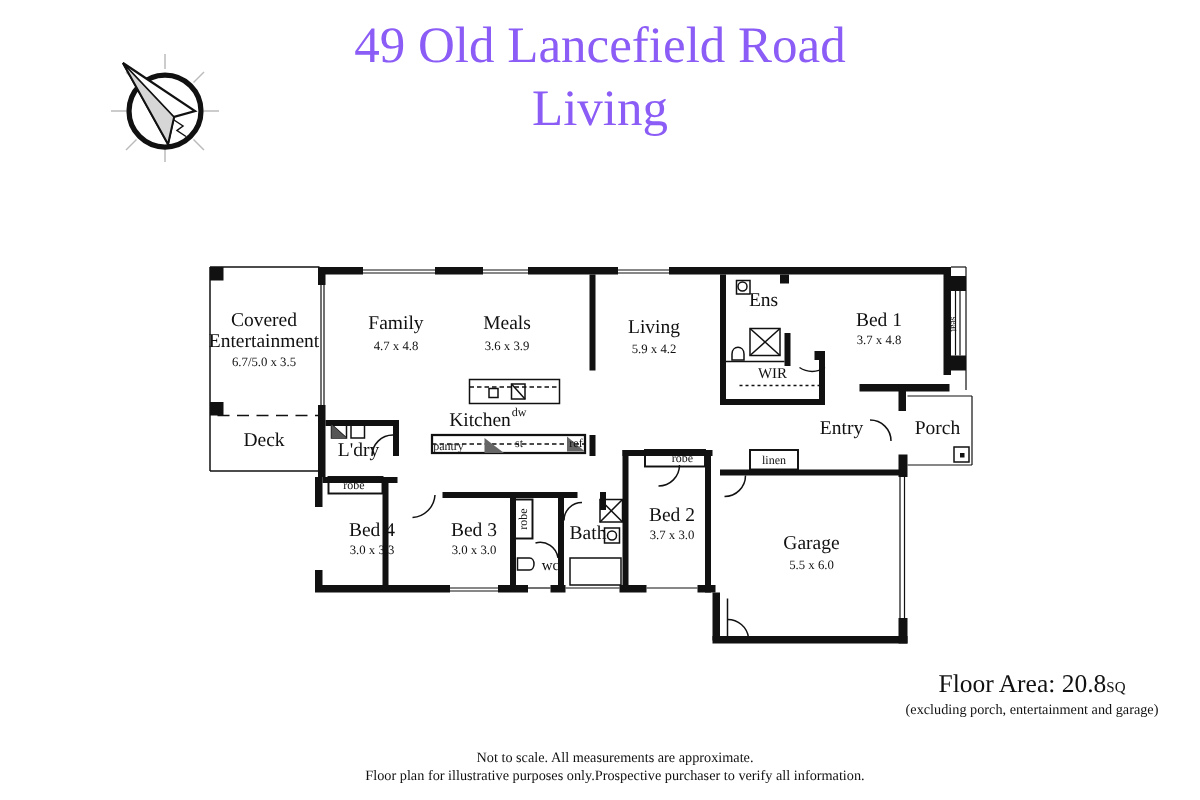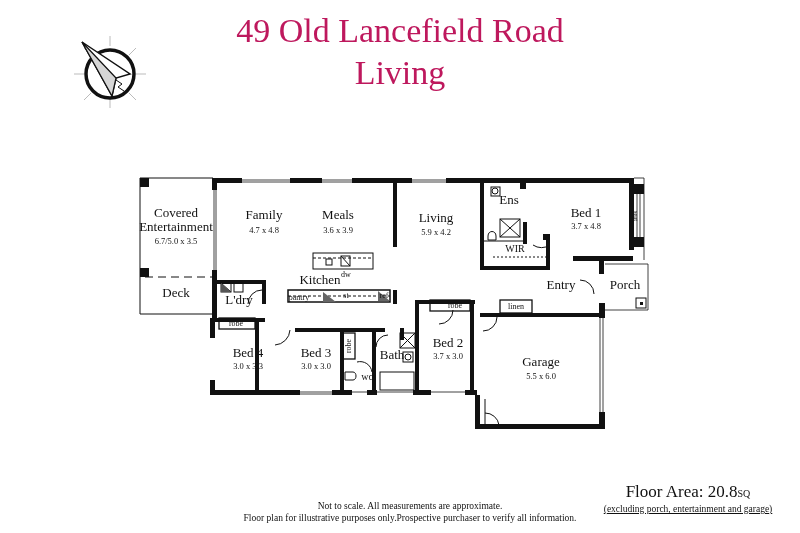--- a/index.html
+++ b/index.html
@@ -1,28 +1,28 @@
 <!DOCTYPE html>
 <html><head>
   <meta charset="utf-8">
   <style>
     html, body { margin: 0; padding: 0; background: #ffffff; }
     body { width: 800px; height: 533px; position: relative; overflow: hidden; font-family: "DejaVu Serif", "Liberation Serif", serif; color: #111; }
-    .title { position: absolute; left: 0; width: 800px; text-align: center; font-family: "Liberation Serif", serif; font-size: 34px; line-height: 38px; color: #be185d; }
+    .title { position: absolute; left: 0; width: 800px; text-align: center; font-family: "Liberation Serif", serif; font-size: 34px; line-height: 38px; color: #8b5cf6; }
     .title.l1 { top: 12px; }
     .title.l2 { top: 54px; }
     .compass { position: absolute; left: 72px; top: 34px; width: 76px; height: 76px; }
     .plan { position: absolute; left: 0; top: 0; width: 800px; height: 533px; }
     .room-label { font-family: "Liberation Serif", serif; font-size: 13px; fill: #111; }
     .room-dim { font-family: "Liberation Serif", serif; font-size: 8.5px; fill: #111; }
     .small-label { font-family: "Liberation Serif", serif; font-size: 8px; fill: #111; }
-    .area { position: absolute; left: 583px; top: 446px; width: 210px; text-align: center; font-family: "Liberation Serif", serif; margin-top: 36px; }
+    .area { position: absolute; left: 583px; top: 446px; width: 210px; text-align: center; font-family: "Liberation Serif", serif; }
     .area .main { font-size: 17px; line-height: 20px; }
     .area .main .unit { font-size: 10px; }
-    .area .sub { font-size: 9.5px; line-height: 11px; text-decoration: underline; }
+    .area .sub { font-size: 9.5px; line-height: 11px; }
     .disclaimer { position: absolute; left: 0; width: 800px; text-align: center; font-family: "Liberation Serif", serif; font-size: 9.5px; line-height: 12px; }
     .disclaimer.d1 { top: 500px; left: 10px; }
     .disclaimer.d2 { top: 512px; left: 10px; }
   </style>
 </head>
 <body>
 
 <div class="title l1">49 Old Lancefield Road</div>
 <div class="title l2">Living</div>
 

